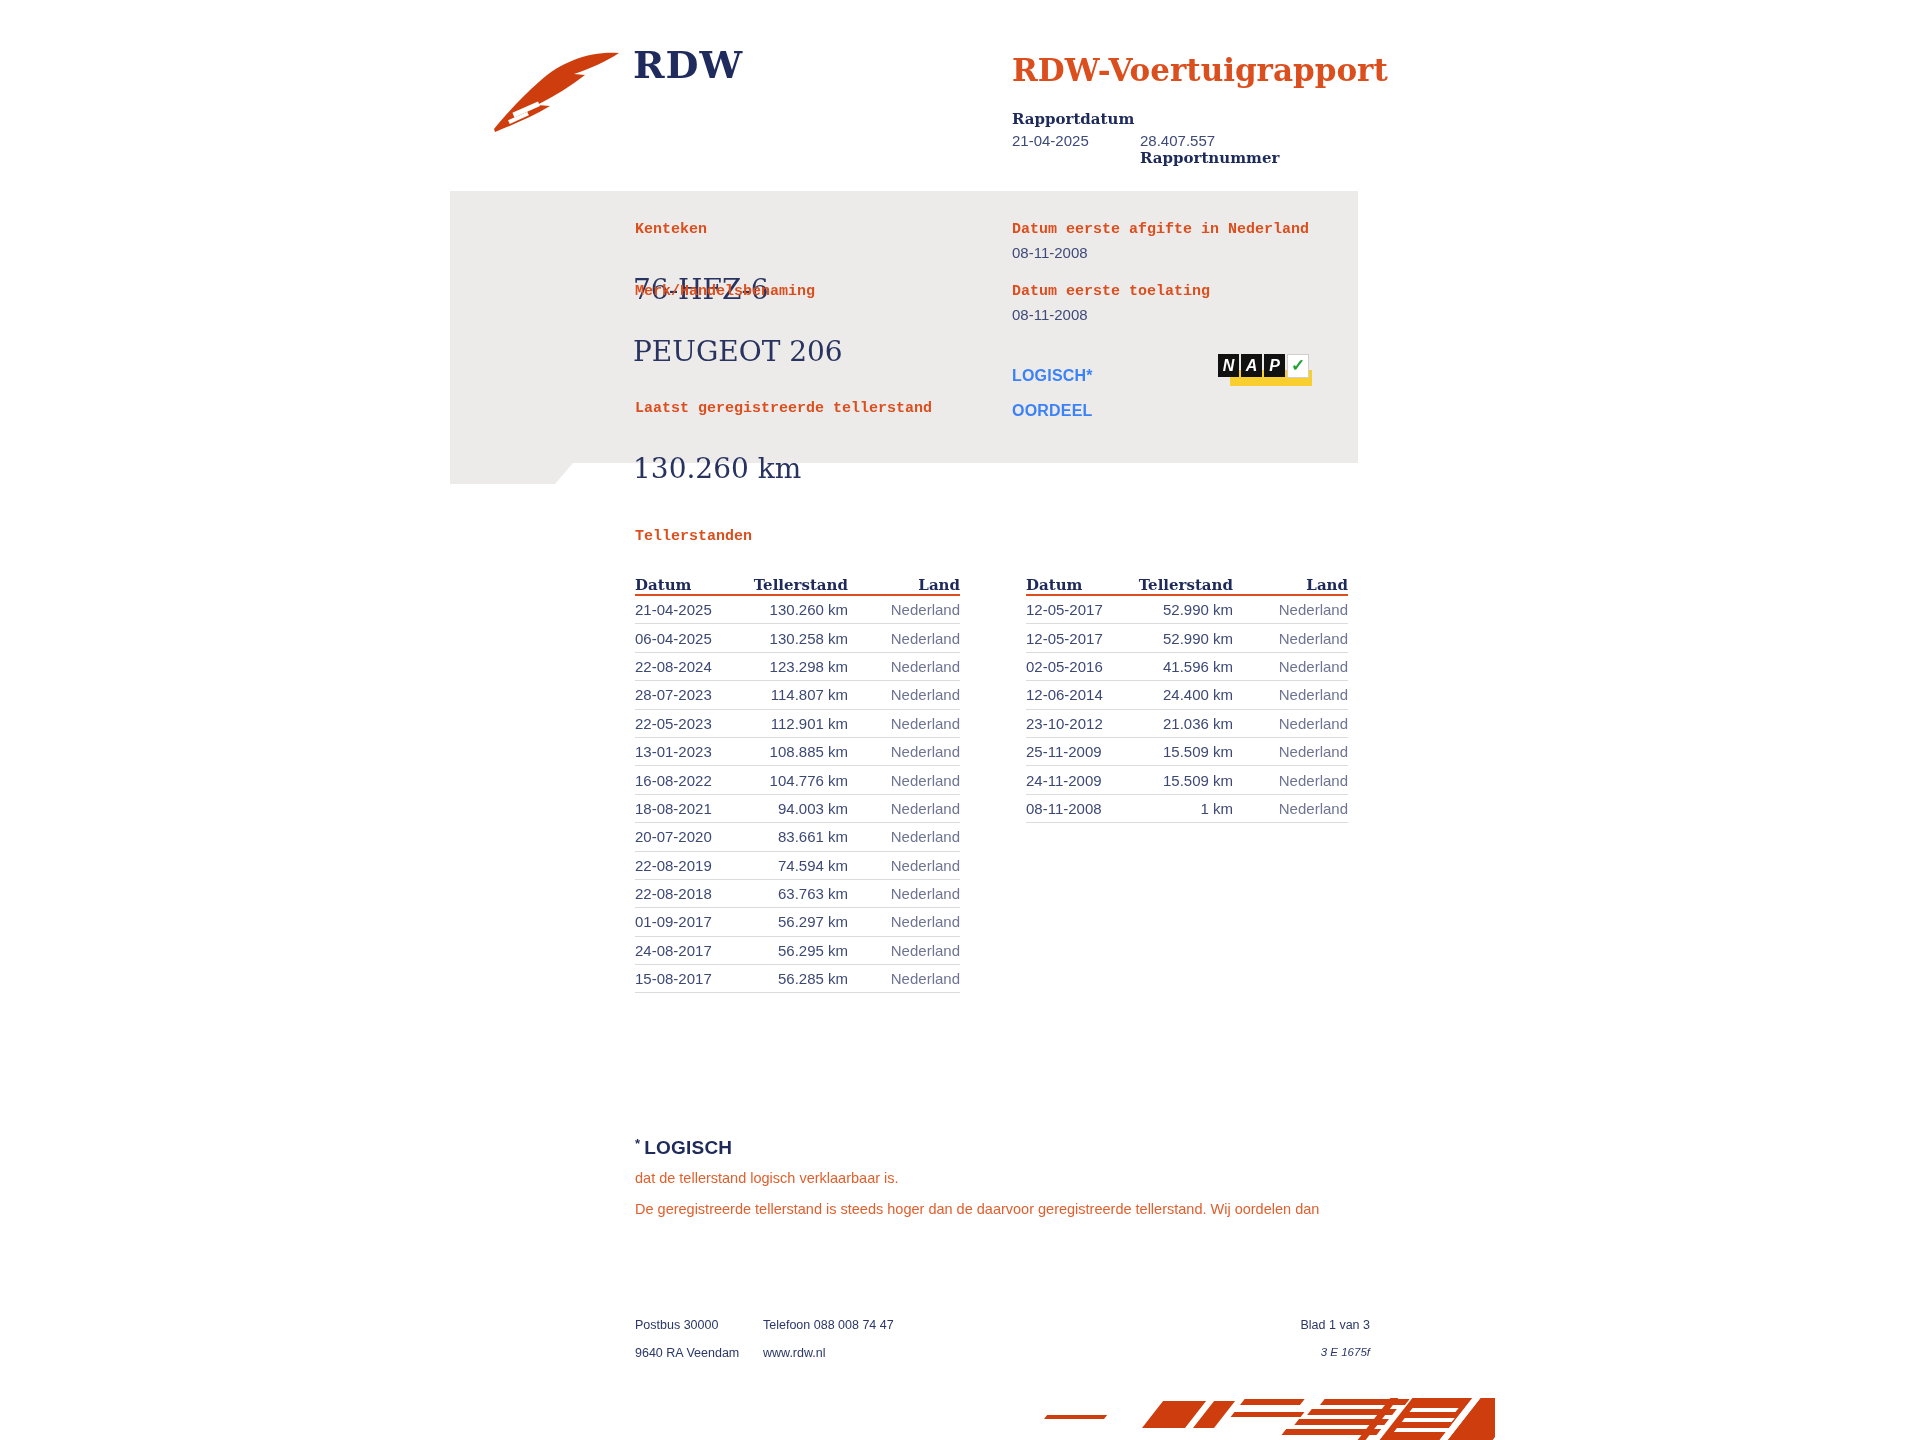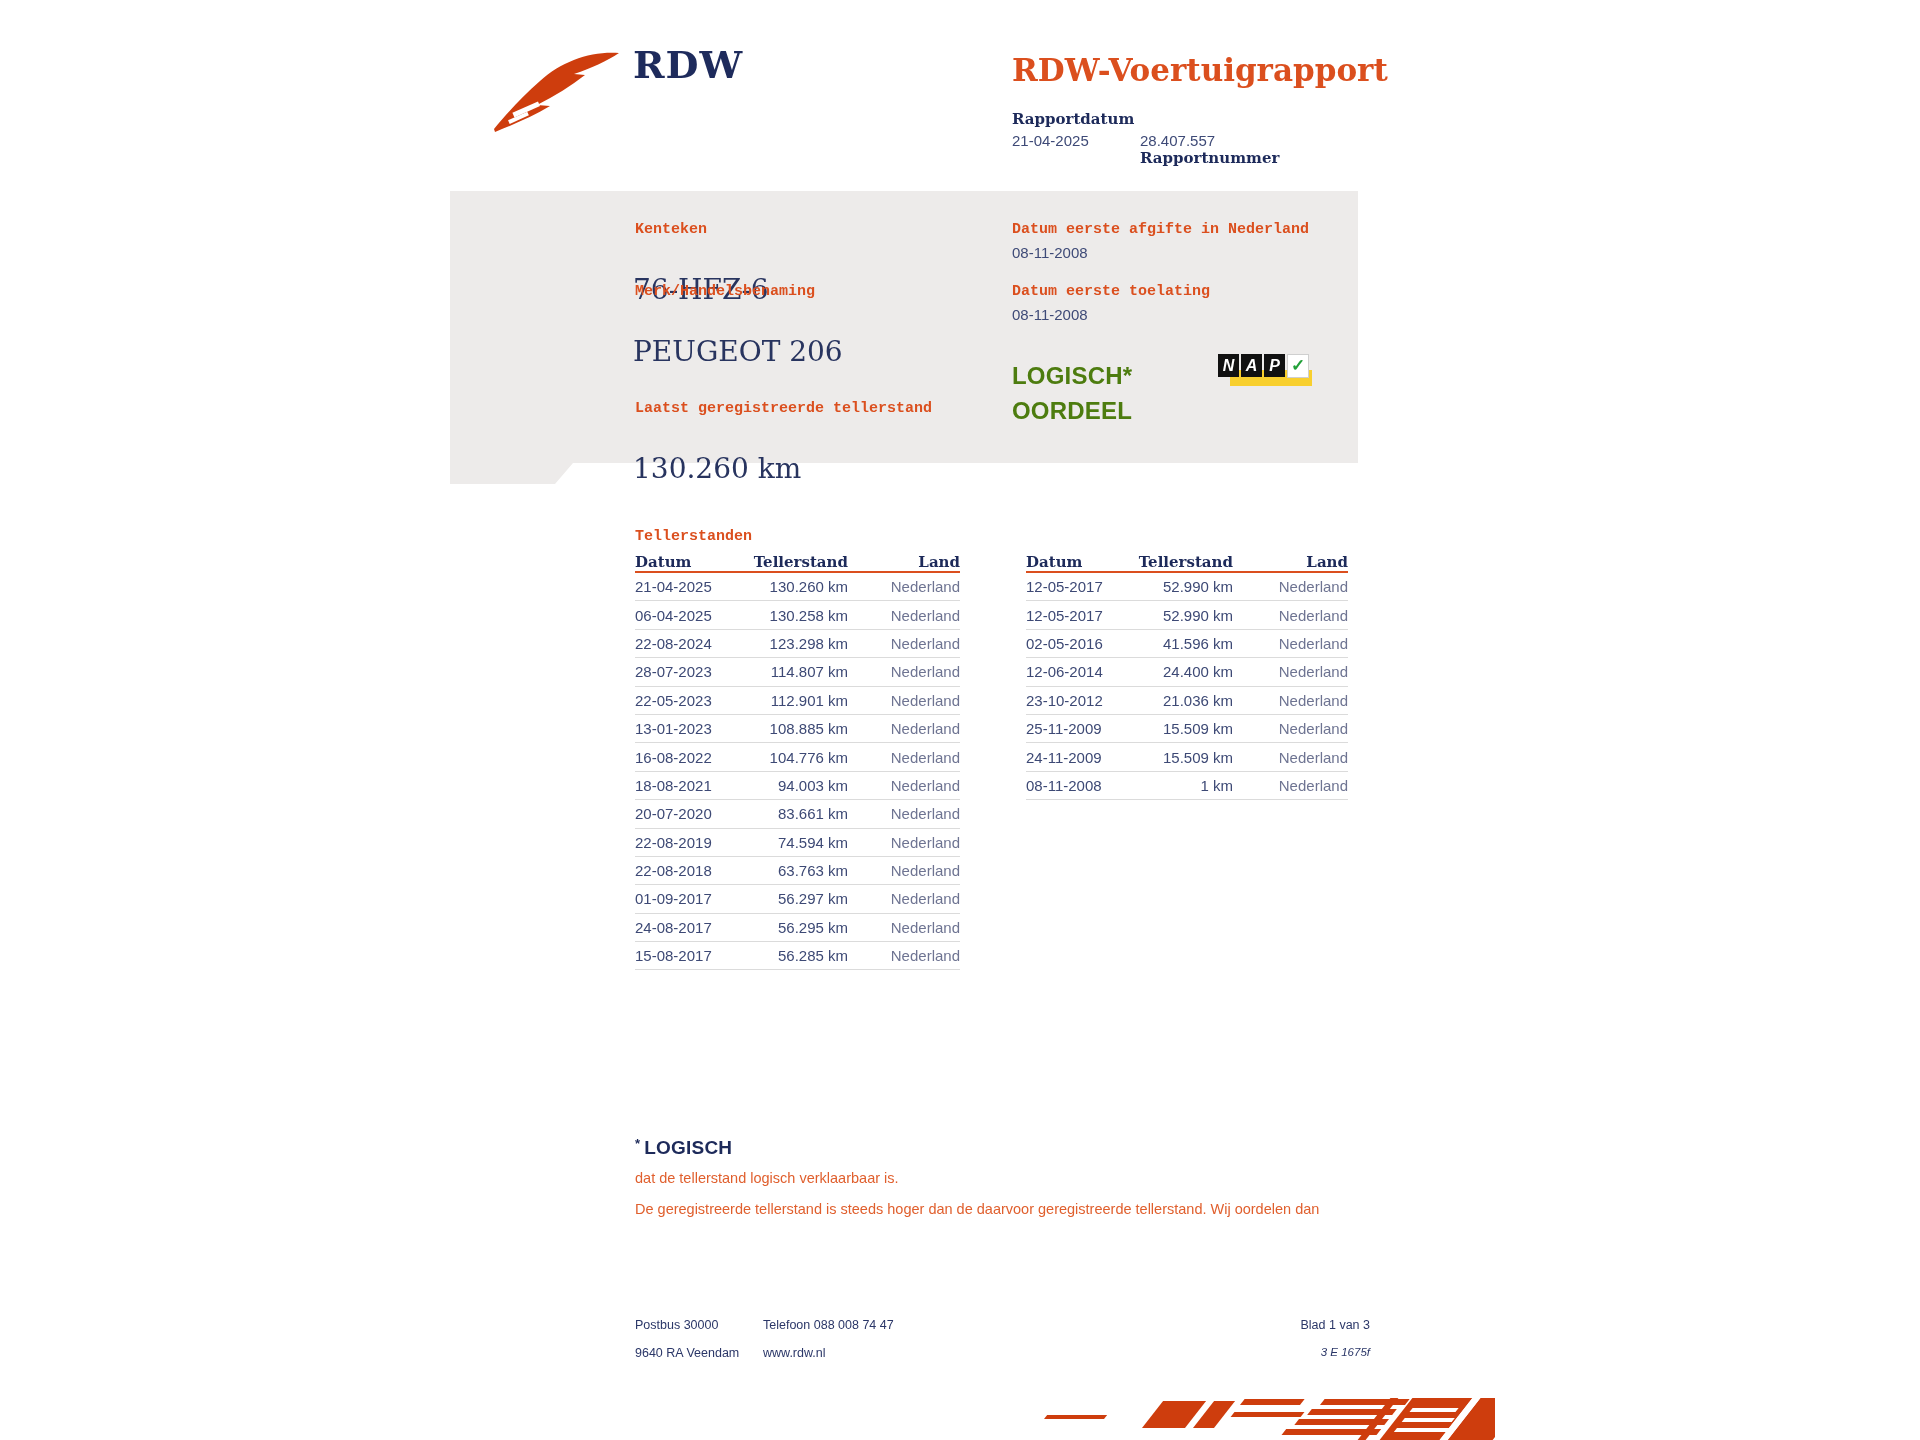--- a/index.html
+++ b/index.html
@@ -11,32 +11,32 @@
   .rdw-wordmark{font-family:"DejaVu Serif",serif;font-weight:700;font-size:38px;color:#1e2b5c;letter-spacing:1px;}
   .doc-title{font-family:"DejaVu Serif",serif;font-weight:700;font-size:31px;color:#db4f1e;}
   .hdr-lbl{font-family:"DejaVu Serif",serif;font-weight:700;font-size:15px;color:#1d2a5a;}
   .val-sans{font-size:15px;color:#3e4a77;}
 
   
   .grey-card{left:450px;top:191px;width:908px;height:293px;background:#edebea;
     clip-path:polygon(0 0,908px 0,908px 272px,123px 272px,105px 293px,0 293px);}
   .lbl-orange{font-family:Liberation Mono, monospace;font-weight:700;font-size:15px;color:#db4f1e;}
   .big-serif{font-family:"DejaVu Serif",serif;font-size:28px;color:#28345f;margin-top:32px;}
-  .oordeel{font-weight:700;font-size:24px;line-height:35px;color:#4d7c0f;letter-spacing:0.2px;}
+  .oordeel{font-weight:700;font-size:16px;line-height:35px;color:#3b82f6;letter-spacing:0.2px;}
 
   
   .nap{width:96px;height:40px;}
   .nap .bar{position:absolute;left:12px;top:18px;width:82px;height:16px;background:#f8cf2e;}
   .nap .tile{position:absolute;top:2px;width:21px;height:23px;background:#111111;color:#ffffff;
     font-weight:700;font-style:italic;font-size:16px;line-height:23px;text-align:center;}
   .nap .tile.check{background:#ffffff;border:1px solid #cfcfcf;width:20px;height:22px;
     color:#21a038;font-style:normal;font-size:17px;line-height:21px;}
 
   
-  .tbl{display:block;}
+  .tbl{display:block;margin-top:23px;}
   .thead{display:flex;align-items:flex-end;height:21px;border-bottom:2px solid #db4f1e;
     font-family:"DejaVu Serif",serif;font-weight:700;font-size:15px;color:#1d2a5a;}
   .trow{display:flex;align-items:center;height:27.4px;border-bottom:1px solid #dbdbdb;font-size:15px;}
   .c0{width:112px;text-align:left;color:#3d4975;}
   .c2{flex:1;text-align:right;color:#6e7492;}
   .tbl-left .c1{width:101px;text-align:right;color:#3d4975;}
   .tbl-right .c1{width:95px;text-align:right;color:#3d4975;}
   .thead .c0,.thead .c1,.thead .c2{color:#1d2a5a;}
 
   

